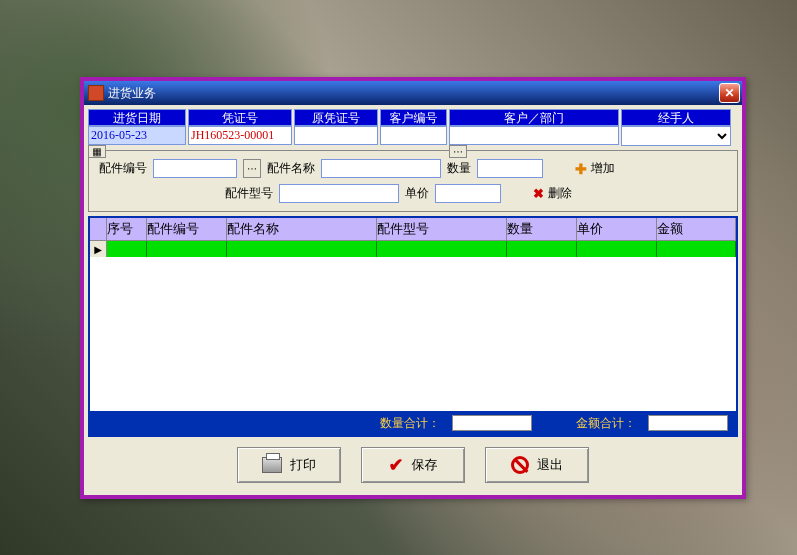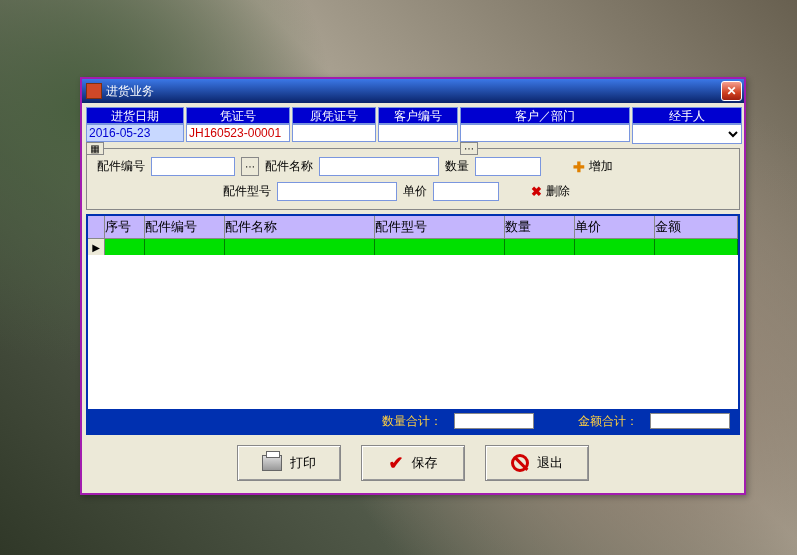--- a/index.html
+++ b/index.html
@@ -14,42 +14,42 @@
 .bg-clutter { position: absolute; inset: 0; background:
   radial-gradient(circle at 10% 20%, #4a6040 0%, transparent 30%),
   radial-gradient(circle at 80% 70%, #908070 0%, transparent 40%),
   linear-gradient(45deg, #303828 0%, #505848 30%, #a8a090 60%, #686050 100%);
 }
 .window {
   position: absolute;
   left: 80px; top: 77px;
   width: 666px;
   background: #ece9d8;
-  border: 2px solid #a21caf;
+  border: 4px solid #a21caf;
   box-shadow: 2px 2px 6px rgba(0,0,0,0.3);
 }
 .titlebar {
   height: 24px;
   background: linear-gradient(to bottom, #3b78e7 0%, #0a246a 100%);
   display: flex; align-items: center;
   padding: 0 2px 0 4px;
   color: #fff;
 }
 .titlebar-icon { width: 16px; height: 16px; background: #d04828; border: 1px solid #803010; margin-right: 4px; display:flex; align-items:center; justify-content:center; font-size:9px;}
 .titlebar-title { flex: 1; font-size: 12px; }
 .titlebar-close {
   width: 21px; height: 20px;
   background: linear-gradient(to bottom, #f5a090 0%, #d04020 60%, #a02010 100%);
   border: 1px solid #fff; border-radius: 3px;
   color: #fff; font-weight: bold;
   display: flex; align-items: center; justify-content: center;
   cursor: pointer;
 }
 .content { padding: 4px; }
-.header-row { display: flex; gap: 2px; margin-bottom: 2px; }
+.header-row { display: flex; gap: 2px; margin-bottom: 2px; font-family: Liberation Serif, serif; }
 .hcell { flex: 0 0 auto; }
 .hlabel {
   background: #0000d0; color: #fff;
   text-align: center; padding: 2px 0;
   border: 1px solid #7a96df;
   font-size: 12px; height: 17px; line-height: 13px;
 }
 .hvalue { height: 20px; display: flex; align-items: stretch; flex-direction: column; }
 .hvalue input, .hvalue select {
   width: 100%; border: 1px solid #7a96df; font-size: 12px; padding: 1px 2px;
@@ -126,21 +126,21 @@
         <div class="hvalue">
             <input class="red-input" value="JH160523-00001" style="">
           </div>
       </div>
       <div class="hcell" style="width:84px">
         <div class="hlabel">原凭证号</div>
         <div class="hvalue">
             <input value="" style="">
           </div>
       </div>
-      <div class="hcell" style="width:80px">
+      <div class="hcell" style="width:67px">
         <div class="hlabel">客户编号</div>
         <div class="hvalue">
             <input value="" style="">
           </div>
       </div>
       <div class="hcell" style="width:170px">
         <div class="hlabel">客户／部门</div>
         <div class="hvalue">
           <input value="" style="">
           <div class="pickbtn">

